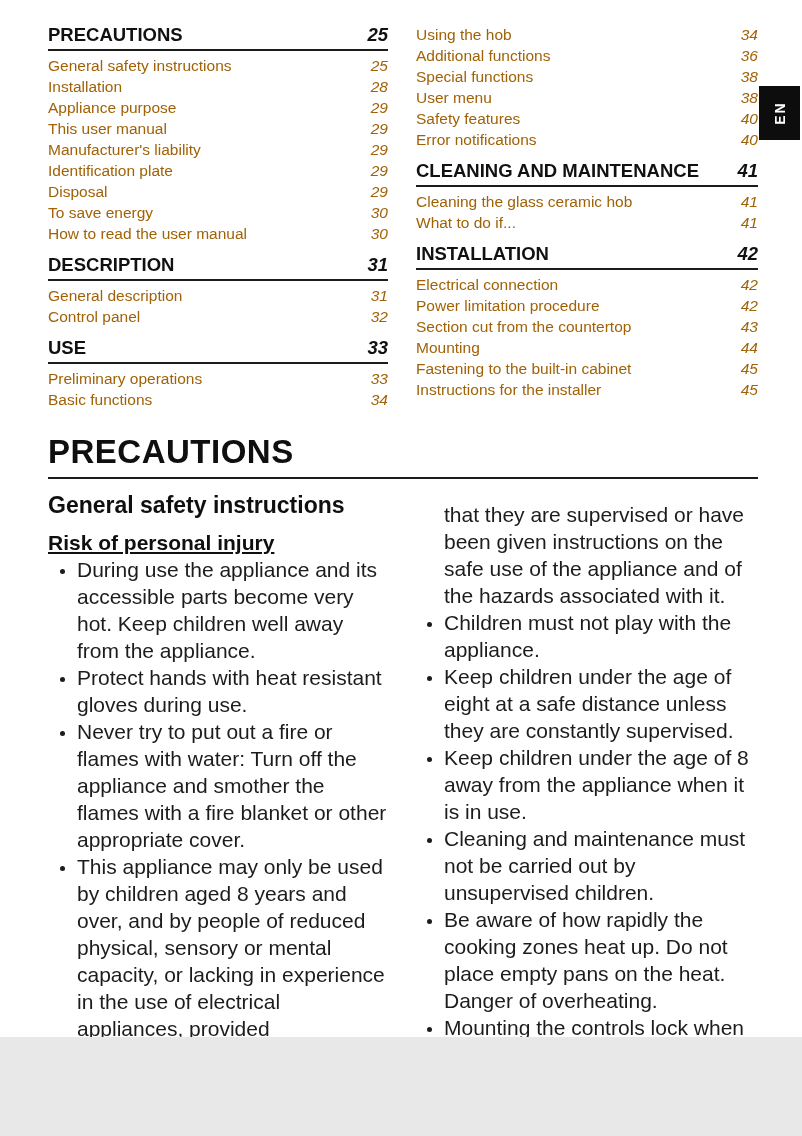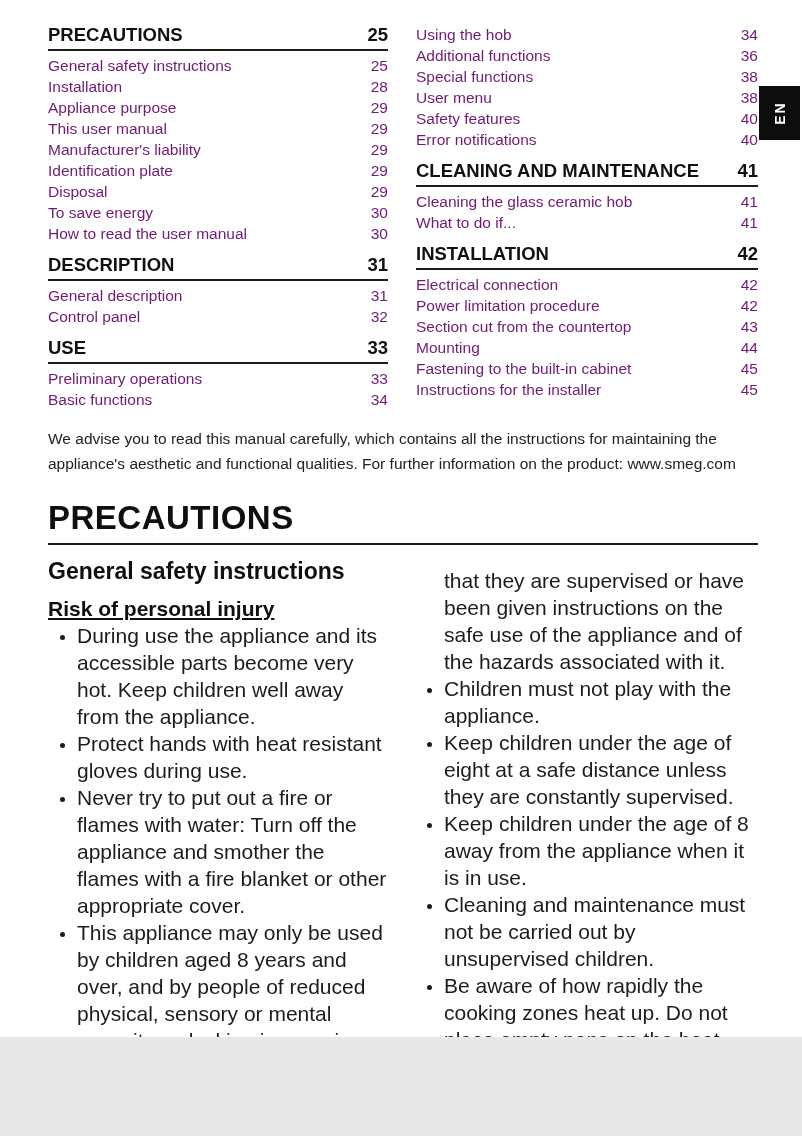--- a/index.html
+++ b/index.html
@@ -24,34 +24,34 @@
   }
   .toc-col { width: 341px; }
   .toc-col.right { width: 343px; }
 
   .toc-row {
     display: flex;
     justify-content: space-between;
     align-items: baseline;
     font-size: 15.5px;
     line-height: 21px;
-    color: #701a75;
+    color: #a16207;
   }
   .toc-row.toc-heading {
     font-weight: bold;
     font-size: 18.5px;
     line-height: 22px;
     color: #111;
     border-bottom: 2px solid #1c1c1c;
     padding-bottom: 3px;
     margin-top: 10px;
     margin-bottom: 4px;
   }
   .toc-col > .toc-row.toc-heading:first-child { margin-top: 0; }
-  .toc-page { padding-left: 10px; }
+  .toc-page { padding-left: 10px; font-style: italic; }
 
   
   .intro {
     padding: 16px 44px 0 48px;
     font-size: 15.5px;
     line-height: 25px;
     color: #222;
   }
 
   
@@ -284,21 +284,20 @@
           <span class="toc-label">Fastening to the built-in cabinet</span>
           <span class="toc-page">45</span>
         </div>
         <div class="toc-row">
           <span class="toc-label">Instructions for the installer</span>
           <span class="toc-page">45</span>
         </div>
       </div>
   </div>
 
-  <p class="intro">We advise you to read this manual carefully, which contains all the instructions for maintaining the appliance's aesthetic and functional qualities. For further information on the product: www.smeg.com</p>
 
   <div class="main">
     <h1 class="main-title">PRECAUTIONS</h1>
     <hr class="title-rule">
 
     <div class="columns">
       <div class="col left">
         <h2 class="section-heading">General safety instructions</h2>
         <h3 class="subsection-heading">Risk of personal injury</h3>
         <ul class="bullets">

